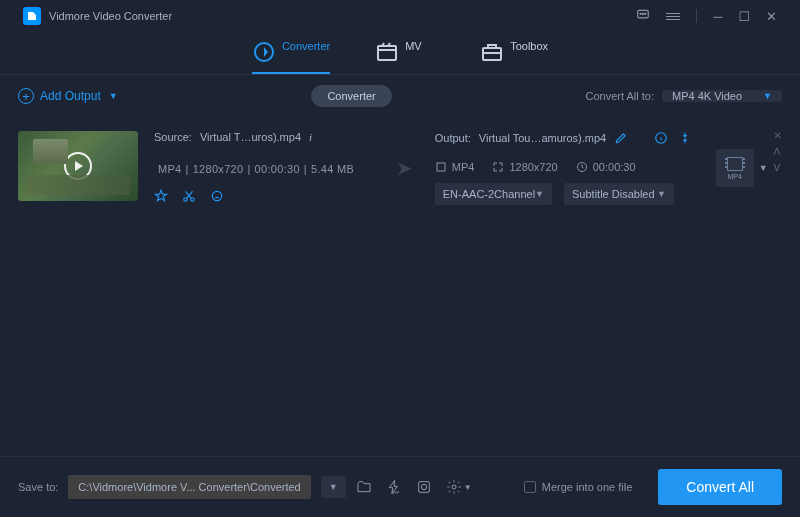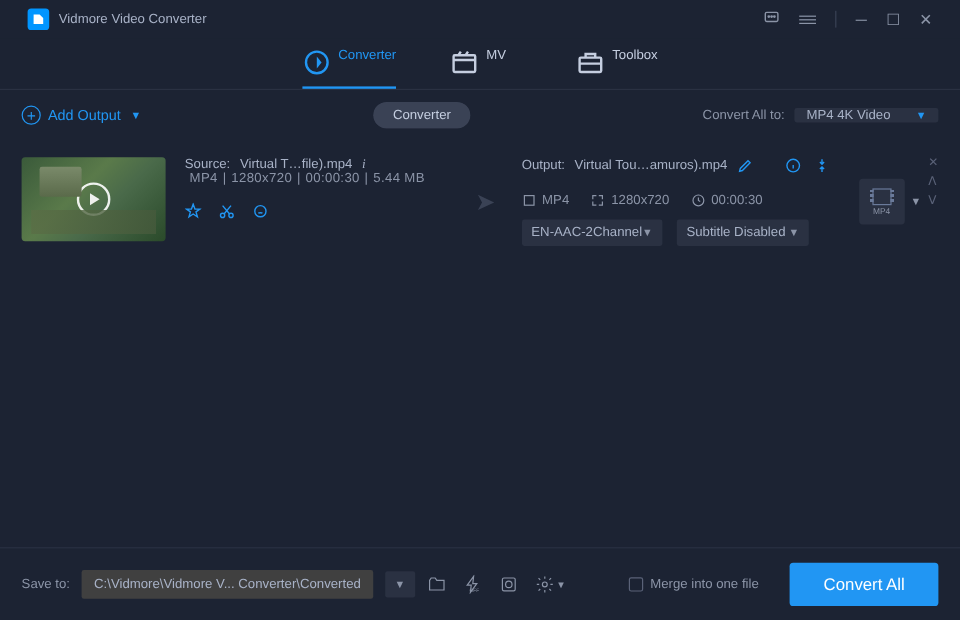--- a/index.html
+++ b/index.html
@@ -28,21 +28,21 @@
 .convert-to{display:flex;align-items:flex-end;gap:8px;font-size:11px}
 .dropdown{background:#2a3142;padding:0 10px;border-radius:2px;display:flex;align-items:center;justify-content:space-between;min-width:120px;cursor:pointer;color:#a8b2c7;font-size:11px}
 .dropdown .arrow{color:#2196f3;font-size:9px}
 .file-item{display:flex;padding:14px 18px;gap:16px;align-items:flex-start;position:relative}
 .thumb{width:120px;height:70px;background:linear-gradient(135deg,#3a5a3a 0%,#5a7a4a 40%,#4a6a4a 60%,#2a4a2a 100%);border-radius:3px;position:relative;display:flex;align-items:center;justify-content:center}
 .play-circle{width:28px;height:28px;border:2px solid rgba(255,255,255,0.9);border-radius:50%;display:flex;align-items:center;justify-content:center}
 .play-circle::after{content:"";border-left:8px solid rgba(255,255,255,0.9);border-top:5px solid transparent;border-bottom:5px solid transparent;margin-left:2px}
 .thumb::before{content:"";position:absolute;top:8px;left:15px;width:35px;height:25px;background:linear-gradient(#7a8a6a,#5a6a4a);border-radius:2px}
 .thumb::after{content:"";position:absolute;bottom:6px;left:8px;right:8px;height:20px;background:linear-gradient(90deg,rgba(90,110,70,0.8),rgba(70,90,60,0.8))}
 .source-col{flex:0 0 220px}
-.source-line{display:flex;align-items:center;gap:8px;font-size:11px;color:#a8b2c7;}
+.source-line{display:flex;align-items:center;gap:8px;font-size:11px;color:#a8b2c7;margin-bottom:20px}
 .info-i{font-style:italic;font-family:serif;color:#a8b2c7}
 .meta{font-size:11px;color:#8b94a7;margin-bottom:14px;letter-spacing:0.3px}
 .meta span{padding:0 4px}
 .source-actions{display:flex;gap:14px}
 .source-actions svg{width:14px;height:14px;cursor:pointer}
 .arrow-big{align-self:center;color:#3a4255;font-size:20px;margin:0 6px}
 .output-col{flex:1}
 .output-line{display:flex;align-items:center;gap:8px;font-size:11px;color:#a8b2c7;margin-bottom:16px}
 .output-line svg{width:14px;height:14px}
 .output-row{display:flex;gap:18px;font-size:11px;color:#8b94a7;margin-bottom:10px;align-items:center}
@@ -148,21 +148,21 @@
   </div>
 </div>
 
 <div class="file-item">
   <div class="thumb">
     <div class="play-circle"></div>
   </div>
   <div class="source-col">
     <div class="source-line">
       <span>Source:</span>
-      <span>Virtual T…file).mp4</span>
+      <span>Virtual T…uros).mp4</span>
       <span class="info-i">i</span>
     </div>
     <div class="meta">
       <span>MP4</span>|<span>1280x720</span>|<span>00:00:30</span>|<span>5.44 MB</span>
     </div>
     <div class="source-actions">
       <svg viewBox="0 0 24 24" fill="none" stroke="#2196f3" stroke-width="2">
           <path d="M12 2l2.5 7h7l-5.5 4 2 7-6-4-6 4 2-7-5.5-4h7z"></path>
         </svg>
       <svg viewBox="0 0 24 24" fill="none" stroke="#2196f3" stroke-width="2">

